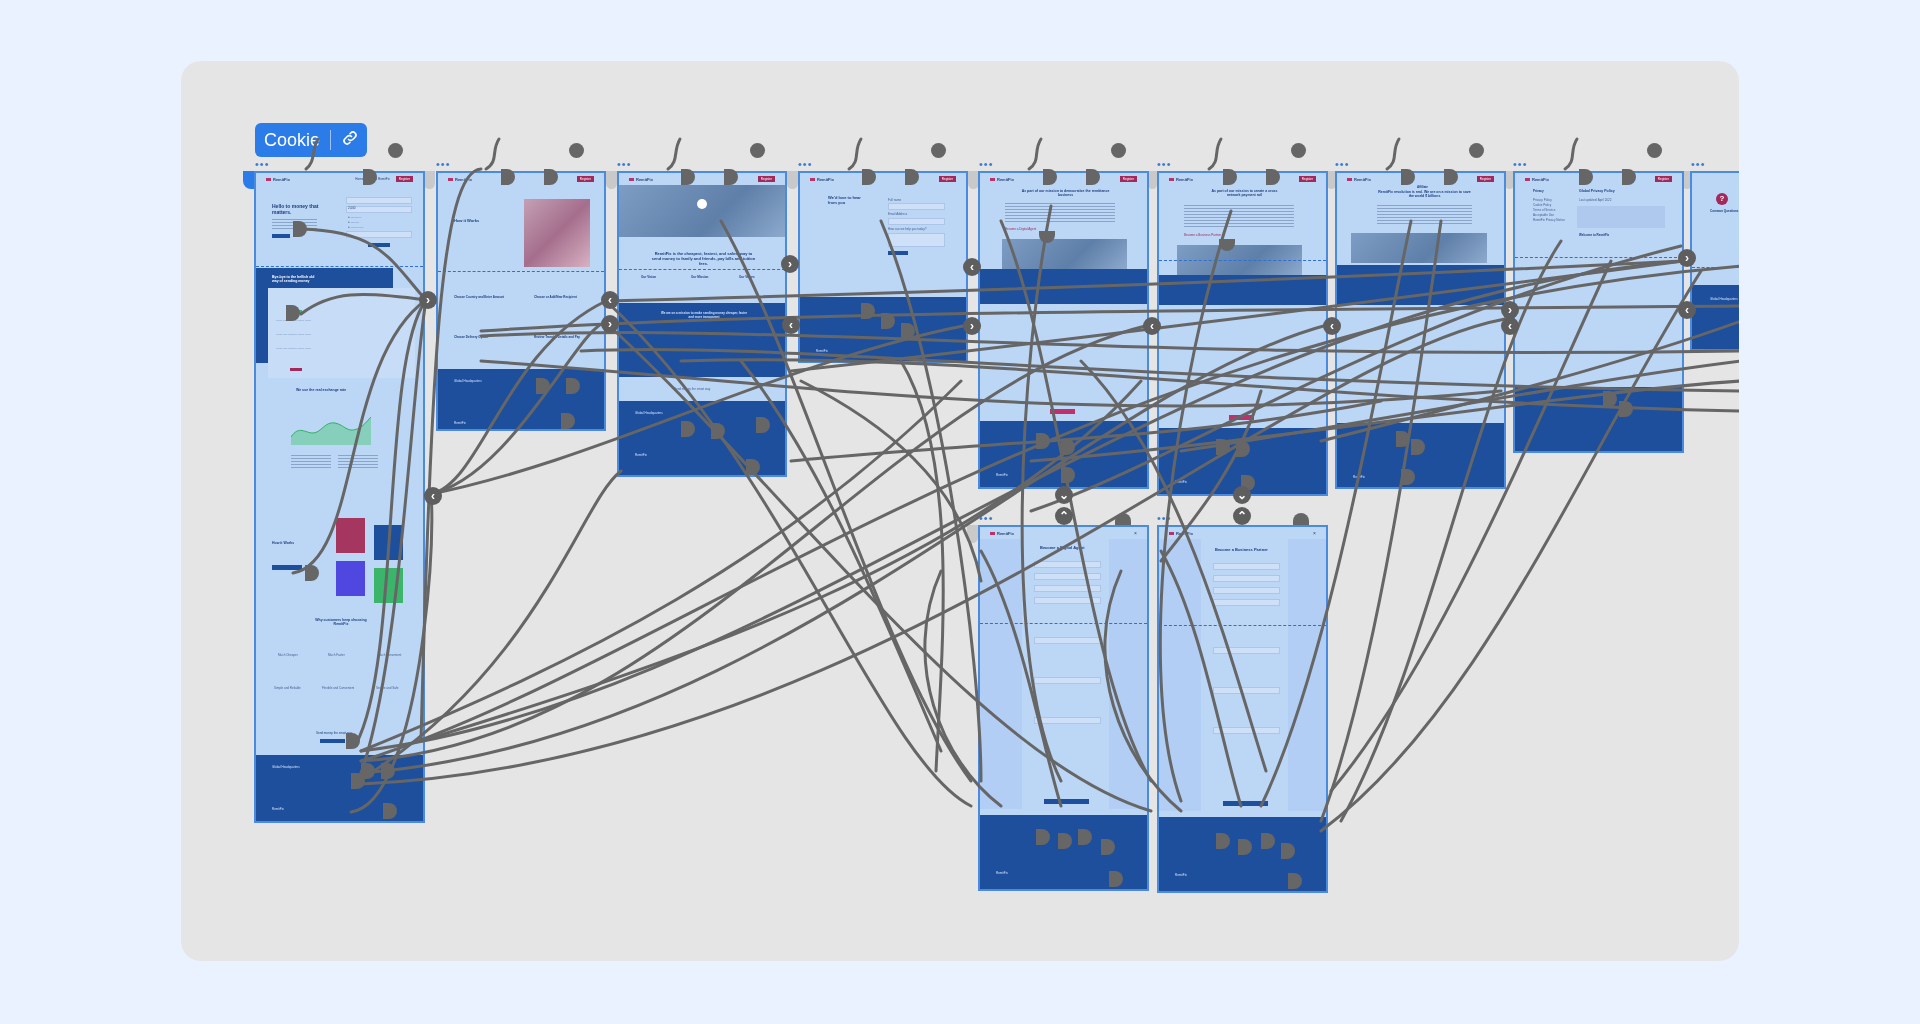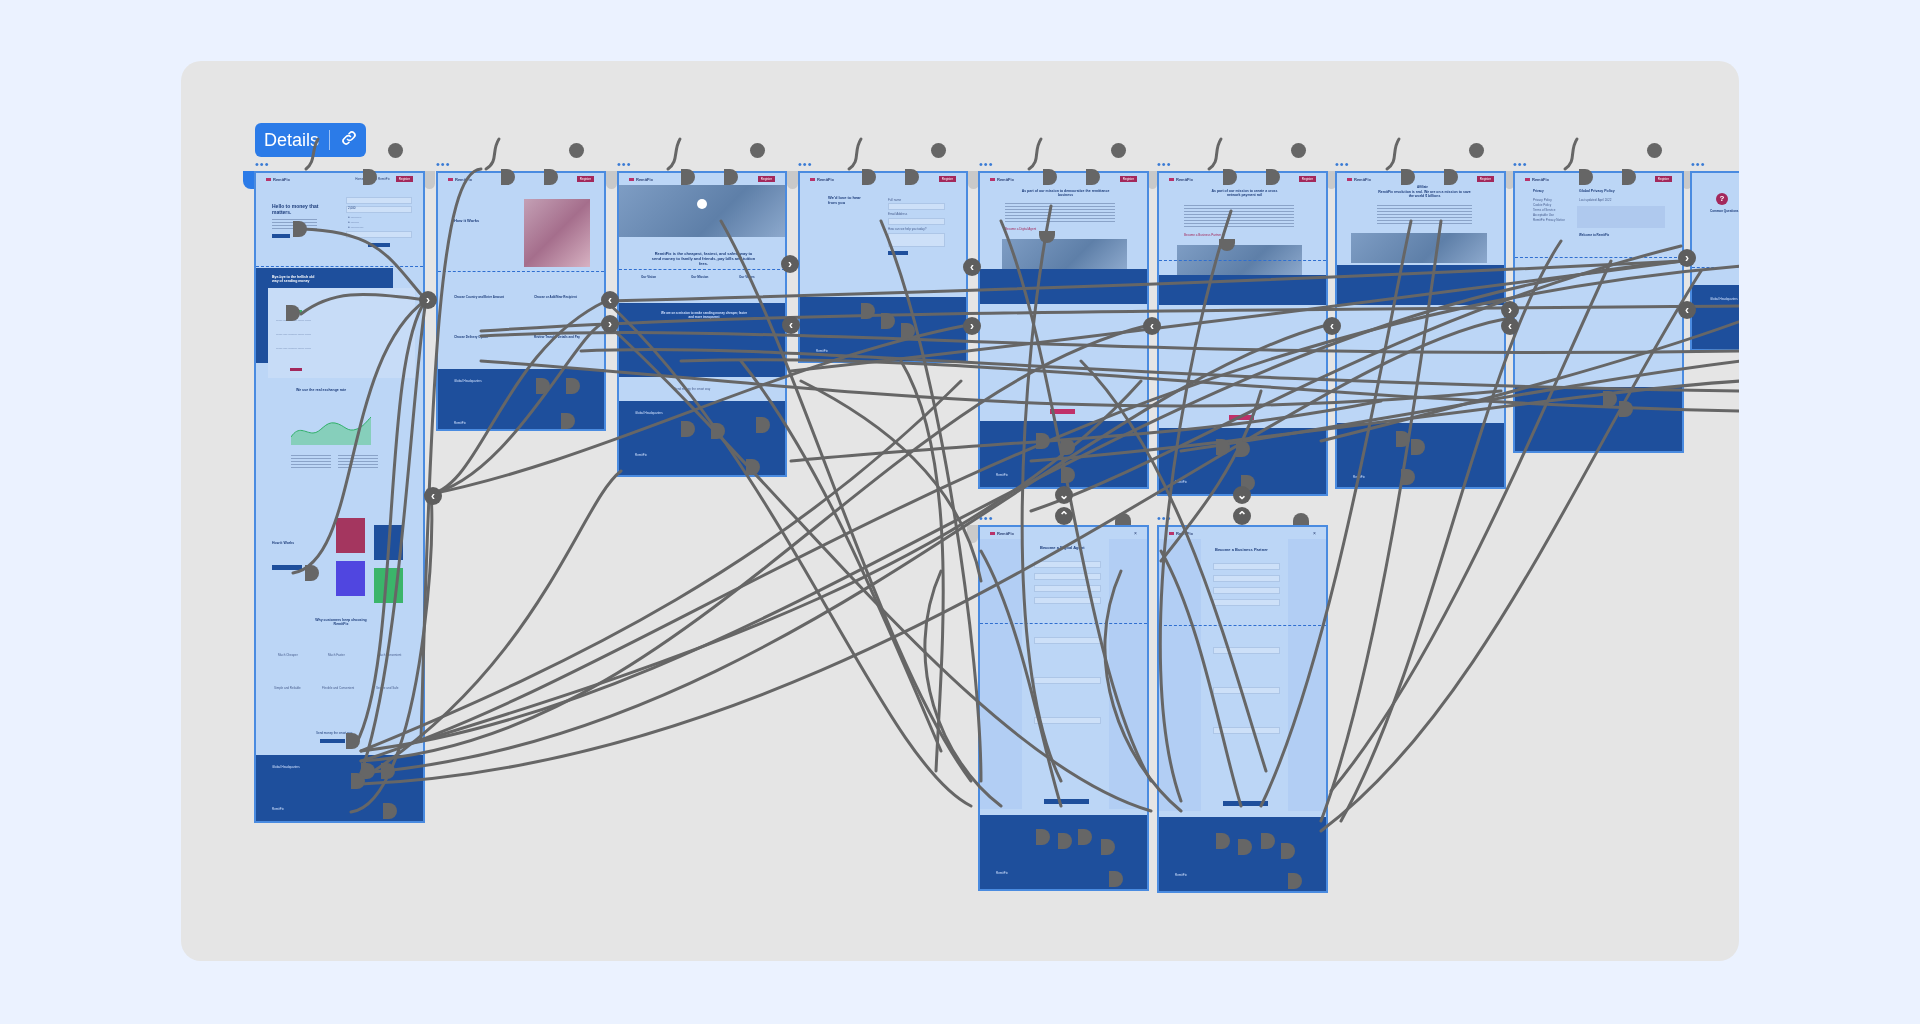--- a/index.html
+++ b/index.html
@@ -30,21 +30,21 @@
   .ftr-text{position:absolute;color:#cfe0ff;font-size:3px;}
   .form-line{position:absolute;height:5px;background:rgba(255,255,255,.25);border:0.5px solid rgba(80,120,180,.25);}
   .q-icon{position:absolute;width:12px;height:12px;border-radius:50%;background:#A3285B;color:#fff;font-size:8px;text-align:center;line-height:12px;font-weight:bold;}
 </style>
 </head>
 <body>
 
 <div class="canvas">
 
   <div class="badge">
-    <span>Details</span>
+    <span>Cookie</span>
     <span class="sep"></span>
     <span>
       <svg viewBox="0 0 24 24" fill="none" stroke="#fff" stroke-width="2.2" stroke-linecap="round">
           <path d="M10 14a4 4 0 0 0 5.7 0l3-3a4 4 0 0 0-5.7-5.7l-1 1"></path>
           <path d="M14 10a4 4 0 0 0-5.7 0l-3 3a4 4 0 0 0 5.7 5.7l1-1"></path>
         </svg>
     </span>
   </div>
 
   <div class="tab-handle" style="left:62px;top:110px;width:12px;height:18px;background:#2B7BE8;border-radius:0 0 0 8px;"></div>

